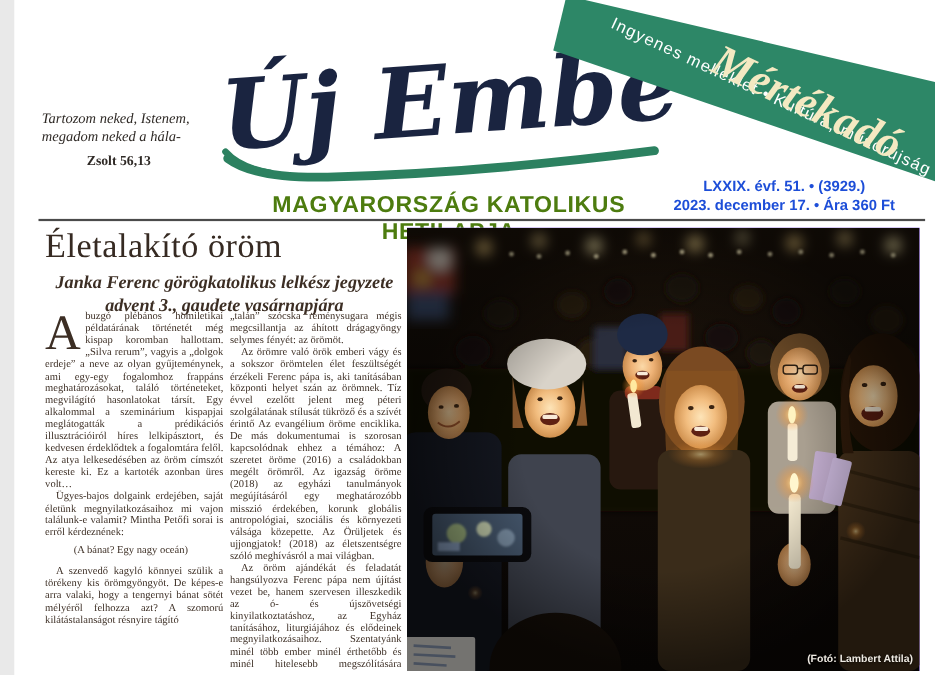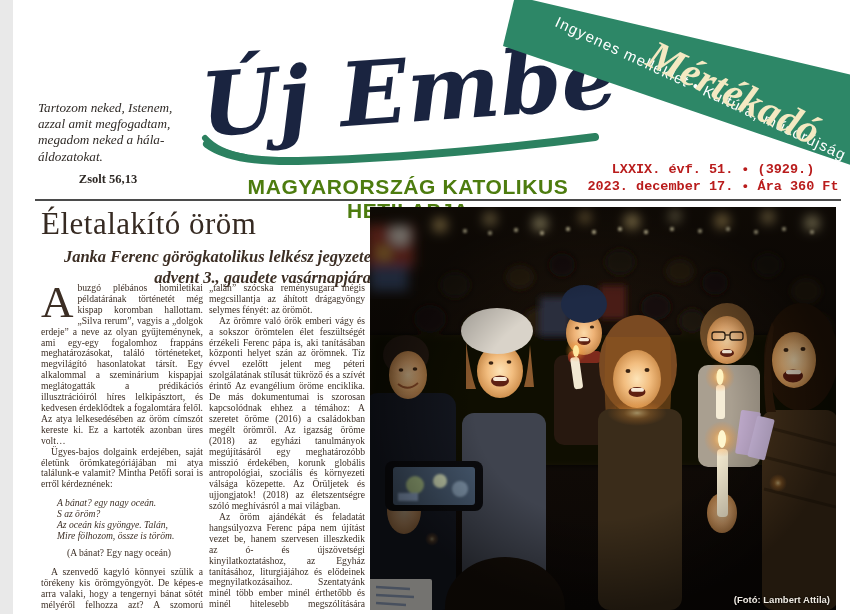--- a/index.html
+++ b/index.html
@@ -8,37 +8,37 @@
 
   
   .quote{position:absolute;left:25px;top:100px;width:150px;font-style:italic;
          font-size:13.2px;line-height:16.2px;color:#2f2a26;}
   .quote .src{font-style:normal;font-size:12.5px;text-align:center;padding-right:10px;margin-top:6px;font-weight:bold;color:#2f2a26;}
   .logo-wrap{position:absolute;left:180px;top:4px;width:430px;height:200px;}
   .tagline{position:absolute;left:175px;top:175px;width:440px;text-align:center;
            font-family:"Liberation Sans",sans-serif;font-weight:bold;font-size:21px;
            letter-spacing:.6px;color:#4d7c0f;}
   .issue{position:absolute;left:568px;top:161px;width:264px;text-align:center;
-         font-family:Liberation Mono, monospace;font-weight:bold;font-size:13.5px;
-         line-height:17px;color:#b91c1c;}
+         font-family:Liberation Sans, sans-serif;font-weight:bold;font-size:13.5px;
+         line-height:17px;color:#1d4ed8;}
   .divider{position:absolute;left:22px;top:199px;width:806px;height:2px;background:#4b4b4b;}
 
   
   .ribbon-svg{position:absolute;left:440px;top:0;width:410px;height:185px;}
   .ribbon-title{position:absolute;left:648px;top:30px;transform:rotate(26deg);transform-origin:left top;
         font-family:"Liberation Serif",serif;font-style:italic;font-weight:bold;font-size:41px;
         color:#f4e9c2;white-space:nowrap;letter-spacing:.5px;}
   .ribbon-sub{position:absolute;left:547px;top:13px;transform:rotate(25deg);transform-origin:left top;
         font-family:"Liberation Sans",sans-serif;font-size:15px;letter-spacing:1.2px;
         color:#ffffff;white-space:nowrap;}
 
   
   .headline{position:absolute;left:28px;top:206px;width:326px;text-align:left;
             font-weight:normal;font-size:31px;letter-spacing:.5px;color:#362a22;}
-  .subtitle{position:absolute;left:24px;top:246px;width:334px;text-align:right;
+  .subtitle{position:absolute;left:24px;top:246px;width:334px;text-align:center;
             font-style:italic;font-weight:bold;font-size:16.5px;line-height:21px;color:#3c2e24;}
   .col{position:absolute;top:283px;height:327px;overflow:hidden;text-align:justify;
        font-size:9.6px;line-height:10.9px;}
   .col1{left:28px;width:162px;}
   .col2{left:196px;width:156px;}
   .col p{margin:0;text-indent:10px;}
   .col p.nofirst{text-indent:0;}
   .dropcap{float:left;font-size:45px;line-height:36px;padding:1px 4px 0 0;font-weight:normal;color:#3c2e24;}
   .poem{margin:7px 0 7px 16px;font-style:italic;}
   .poem div{line-height:11px;}
@@ -49,23 +49,21 @@
   .credit{position:absolute;right:6px;bottom:5px;font-family:"Liberation Sans",sans-serif;
           font-size:9.5px;font-weight:bold;color:#efeae2;text-shadow:0 0 2px #000;}
 </style>
 </head>
 <body>
 
 <div id="page">
 
   <div class="quote">
     <div>Tartozom neked, Istenem,</div>
-    <div>azzal amit megfogadtam,</div>
     <div>megadom neked a hála-</div>
-    <div>áldozatokat.</div>
     <div class="src">Zsolt 56,13</div>
   </div>
 
   <div class="logo-wrap">
     <svg width="430" height="200" viewBox="0 0 430 200">
       <path d="M14,140 C30,152 60,158 105,157 C190,155 300,146 402,133" fill="none" stroke="#2c8160" stroke-width="8" stroke-linecap="round"></path>
       <path d="M12,134 C20,143 34,150 52,153" fill="none" stroke="#2c8160" stroke-width="6" stroke-linecap="round"></path>
       <text x="8" y="118" font-family="'DejaVu Serif',serif" font-style="italic" font-weight="bold" font-size="88" fill="#1a2440" transform="rotate(-4 210 95)">Új Ember</text>
     </svg>
   </div>
@@ -85,27 +83,21 @@
   <div class="divider"></div>
 
   <h1 class="headline" style="margin:0;">Életalakító öröm</h1>
   <div class="subtitle">
     <div>Janka Ferenc görögkatolikus lelkész jegyzete</div>
     <div>advent 3., gaudete vasárnapjára</div>
   </div>
 
   <div class="col col1">
     <p class="nofirst"><span class="dropcap">A</span><span>buzgó plébános homiletikai példatárának történetét még kispap koromban hallottam. „Silva rerum”, vagyis a „dolgok erdeje” a neve az olyan gyűjteménynek, ami egy-egy fogalomhoz frappáns meghatározásokat, találó történeteket, megvilágító hasonlatokat társít. Egy alkalommal a szeminárium kispapjai meglátogatták a prédikációs illusztrációiról híres lelkipásztort, és kedvesen érdeklődtek a fogalomtára felől. Az atya lelkesedésében az öröm címszót kereste ki. Ez a kartoték azonban üres volt…</span></p>
-    <p>Ügyes-bajos dolgaink erdejében, saját életünk örömkategóriájában mi atya találunk-e valamit? Mintha Petőfi sorai is erről kérdeznének:</p>
-    <div class="poem">
-      <div>A bánat? egy nagy oceán.</div>
-      <div>S az öröm?</div>
-      <div>Az oceán kis gyöngye. Talán,</div>
-      <div>Mire fölhozom, össze is töröm.</div>
-    </div>
+    <p>Ügyes-bajos dolgaink erdejében, saját életünk megnyilatkozásaihoz mi vajon találunk-e valamit? Mintha Petőfi sorai is erről kérdeznének:</p>
     <div class="attrib">(A bánat? Egy nagy oceán)</div>
     <p>A szenvedő kagyló könnyei szülik a törékeny kis örömgyöngyöt. De képes-e arra valaki, hogy a tengernyi bánat sötét mélyéről felhozza azt? A szomorú kilátástalanságot résnyire tágító</p>
   </div>
 
   <div class="col col2">
     <p class="nofirst">„talán” szócska reménysugara mégis megcsillantja az áhított drágagyöngy selymes fényét: az örömöt.</p>
     <p>Az örömre való örök emberi vágy és a sokszor örömtelen élet feszültségét érzékeli Ferenc pápa is, aki tanításában központi helyet szán az örömnek. Tíz évvel ezelőtt jelent meg péteri szolgálatának stílusát tükröző és a szívét érintő Az evangélium öröme enciklika. De más dokumentumai is szorosan kapcsolódnak ehhez a témához: A szeretet öröme (2016) a családokban megélt örömről. Az igazság öröme (2018) az egyházi tanulmányok megújításáról egy meghatározóbb misszió érdekében, korunk globális antropológiai, szociális és környezeti válsága közepette. Az Örüljetek és ujjongjatok! (2018) az életszentségre szóló meghívásról a mai világban.</p>
     <p>Az öröm ajándékát és feladatát hangsúlyozva Ferenc pápa nem újítást vezet be, hanem szervesen illeszkedik az ó- és újszövetségi kinyilatkoztatáshoz, az Egyház tanításához, liturgiájához és elődeinek megnyilatkozásaihoz. Szentatyánk minél több ember minél érthetőbb és minél hitelesebb megszólítására ösztönöz bennünket.</p>
 
   </div>

